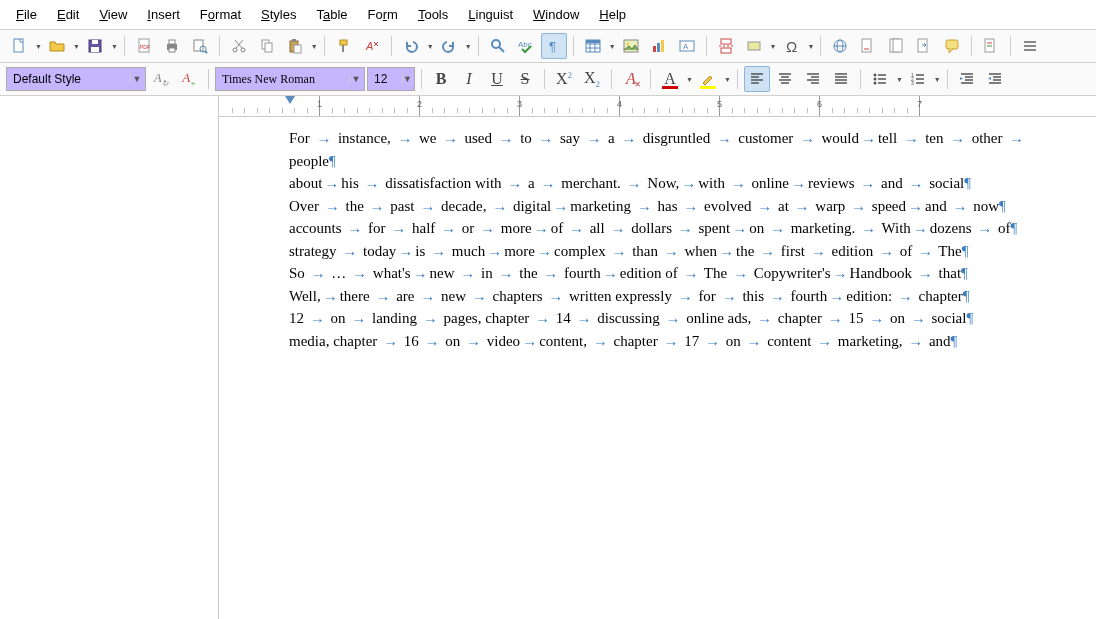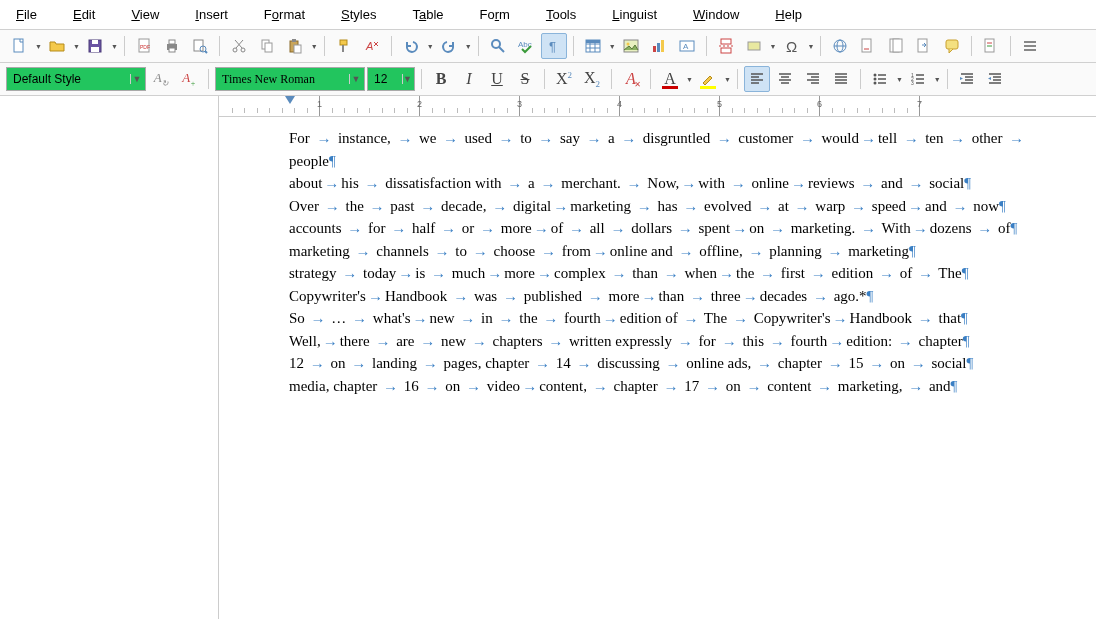--- a/index.html
+++ b/index.html
@@ -1,25 +1,25 @@
 <!DOCTYPE html>
 <html><head>
 <meta charset="utf-8">
 <style>
 html,body{margin:0;padding:0;font-family:"Segoe UI",Arial,sans-serif;font-size:12px;background:#fff;color:#000;overflow:hidden}
-.menubar{display:flex;gap:20px;padding:4px 8px;border-bottom:1px solid #d0d0d0;background:#fff}
+.menubar{display:flex;gap:4px;padding:4px 8px;border-bottom:1px solid #d0d0d0;background:#fff}
 .menubar .menu-item{padding:3px 8px;cursor:pointer;font-size:13px}
 .menubar .menu-item .ul{text-decoration:underline}
 .toolbar{display:flex;align-items:center;gap:2px;padding:3px 6px;border-bottom:1px solid #d0d0d0;background:#fafafa;flex-wrap:nowrap}
 .tb-btn{display:inline-flex;align-items:center;justify-content:center;width:24px;height:24px;border:1px solid transparent;border-radius:2px;cursor:pointer;color:#444;position:relative}
 .tb-btn.active{background:#cfe3f5;border-color:#8ab4da}
 .tb-btn svg{width:16px;height:16px}
 .tb-sep{width:1px;height:20px;background:#ccc;margin:0 4px}
 .dd-arrow{font-size:7px;color:#555;margin-left:1px}
-.combo{display:inline-flex;align-items:center;border:1px solid #aaa;background:#22c55e;height:22px;padding:0 2px 0 6px;font-size:12px}
+.combo{display:inline-flex;align-items:center;border:1px solid #aaa;background:#c4b5fd;height:22px;padding:0 2px 0 6px;font-size:12px}
 .combo input{border:none;outline:none;font-size:12px;width:100%;padding:0;background:transparent}
 .combo .dd{width:14px;text-align:center;color:#555;font-size:9px;cursor:pointer;border-left:1px solid #ccc;margin-left:4px}
 .style-combo{width:130px}
 .font-combo{width:140px}
 .size-combo{width:38px}
 .fmt-toolbar{display:flex;align-items:center;gap:2px;padding:3px 6px;border-bottom:1px solid #d0d0d0;background:#fafafa}
 .workspace{display:flex;height:calc(619px - 92px);background:#e8e8e8}
 .ruler-gap{width:218px;flex:none;background:#fff;border-right:1px solid #ccc}
 .doc-area{flex:1;overflow:auto;background:#fff;position:relative}
 .ruler{height:20px;background:#fff;border-bottom:1px solid #ccc;position:relative;font-size:9px;color:#666}
@@ -474,22 +474,20 @@
         <div class="tick minor" style="left: 650px;"></div>
         <div class="tick minor" style="left: 662.5px;"></div>
         <div class="tick minor" style="left: 675px;"></div>
         <div class="tick minor" style="left: 687.5px;"></div>
       </div>
     <div class="page" id="page">
         <div class="para">For <span class="tab-arrow">→</span> instance, <span class="tab-arrow">→</span> we <span class="tab-arrow">→</span> used <span class="tab-arrow">→</span> to <span class="tab-arrow">→</span> say <span class="tab-arrow">→</span> a <span class="tab-arrow">→</span> disgruntled <span class="tab-arrow">→</span> customer <span class="tab-arrow">→</span> would<span class="tab-arrow">→</span>tell <span class="tab-arrow">→</span> ten <span class="tab-arrow">→</span> other <span class="tab-arrow">→</span> people<span class="pilcrow">¶</span></div>
         <div class="para">about<span class="tab-arrow">→</span>his <span class="tab-arrow">→</span> dissatisfaction with <span class="tab-arrow">→</span> a <span class="tab-arrow">→</span> merchant. <span class="tab-arrow">→</span> Now,<span class="tab-arrow">→</span>with <span class="tab-arrow">→</span> online<span class="tab-arrow">→</span>reviews <span class="tab-arrow">→</span> and <span class="tab-arrow">→</span> social<span class="pilcrow">¶</span></div>
         <div class="para">Over <span class="tab-arrow">→</span> the <span class="tab-arrow">→</span> past <span class="tab-arrow">→</span> decade, <span class="tab-arrow">→</span> digital<span class="tab-arrow">→</span>marketing <span class="tab-arrow">→</span> has <span class="tab-arrow">→</span> evolved <span class="tab-arrow">→</span> at <span class="tab-arrow">→</span> warp <span class="tab-arrow">→</span> speed<span class="tab-arrow">→</span>and <span class="tab-arrow">→</span> now<span class="pilcrow">¶</span></div>
         <div class="para">accounts <span class="tab-arrow">→</span> for <span class="tab-arrow">→</span> half <span class="tab-arrow">→</span> or <span class="tab-arrow">→</span> more<span class="tab-arrow">→</span>of <span class="tab-arrow">→</span> all <span class="tab-arrow">→</span> dollars <span class="tab-arrow">→</span> spent<span class="tab-arrow">→</span>on <span class="tab-arrow">→</span> marketing. <span class="tab-arrow">→</span> With<span class="tab-arrow">→</span>dozens <span class="tab-arrow">→</span> of<span class="pilcrow">¶</span></div>
-        <div class="para">marketing <span class="tab-arrow">→</span> channels <span class="tab-arrow">→</span> to <span class="tab-arrow">→</span> choose <span class="tab-arrow">→</span> from<span class="tab-arrow">→</span>online and <span class="tab-arrow">→</span> offline, <span class="tab-arrow">→</span> planning <span class="tab-arrow">→</span> marketing<span class="pilcrow">¶</span></div>
         <div class="para">strategy <span class="tab-arrow">→</span> today<span class="tab-arrow">→</span>is <span class="tab-arrow">→</span> much<span class="tab-arrow">→</span>more<span class="tab-arrow">→</span>complex <span class="tab-arrow">→</span> than <span class="tab-arrow">→</span> when<span class="tab-arrow">→</span>the <span class="tab-arrow">→</span> first <span class="tab-arrow">→</span> edition <span class="tab-arrow">→</span> of <span class="tab-arrow">→</span> The<span class="pilcrow">¶</span></div>
-        <div class="para">Copywriter's<span class="tab-arrow">→</span>Handbook <span class="tab-arrow">→</span> was <span class="tab-arrow">→</span> published <span class="tab-arrow">→</span> more<span class="tab-arrow">→</span>than <span class="tab-arrow">→</span> three<span class="tab-arrow">→</span>decades <span class="tab-arrow">→</span> ago.*<span class="pilcrow">¶</span></div>
         <div class="para">So <span class="tab-arrow">→</span> … <span class="tab-arrow">→</span> what's<span class="tab-arrow">→</span>new <span class="tab-arrow">→</span> in <span class="tab-arrow">→</span> the <span class="tab-arrow">→</span> fourth<span class="tab-arrow">→</span>edition of <span class="tab-arrow">→</span> The <span class="tab-arrow">→</span> Copywriter's<span class="tab-arrow">→</span>Handbook <span class="tab-arrow">→</span> that<span class="pilcrow">¶</span></div>
         <div class="para">Well,<span class="tab-arrow">→</span>there <span class="tab-arrow">→</span> are <span class="tab-arrow">→</span> new <span class="tab-arrow">→</span> chapters <span class="tab-arrow">→</span> written expressly <span class="tab-arrow">→</span> for <span class="tab-arrow">→</span> this <span class="tab-arrow">→</span> fourth<span class="tab-arrow">→</span>edition: <span class="tab-arrow">→</span> chapter<span class="pilcrow">¶</span></div>
         <div class="para">12 <span class="tab-arrow">→</span> on <span class="tab-arrow">→</span> landing <span class="tab-arrow">→</span> pages, chapter <span class="tab-arrow">→</span> 14 <span class="tab-arrow">→</span> discussing <span class="tab-arrow">→</span> online ads, <span class="tab-arrow">→</span> chapter <span class="tab-arrow">→</span> 15 <span class="tab-arrow">→</span> on <span class="tab-arrow">→</span> social<span class="pilcrow">¶</span></div>
         <div class="para">media, chapter <span class="tab-arrow">→</span> 16 <span class="tab-arrow">→</span> on <span class="tab-arrow">→</span> video<span class="tab-arrow">→</span>content, <span class="tab-arrow">→</span> chapter <span class="tab-arrow">→</span> 17 <span class="tab-arrow">→</span> on <span class="tab-arrow">→</span> content <span class="tab-arrow">→</span> marketing, <span class="tab-arrow">→</span> and<span class="pilcrow">¶</span></div>
       </div>
   </div>
 </div>
 
 </body></html>

